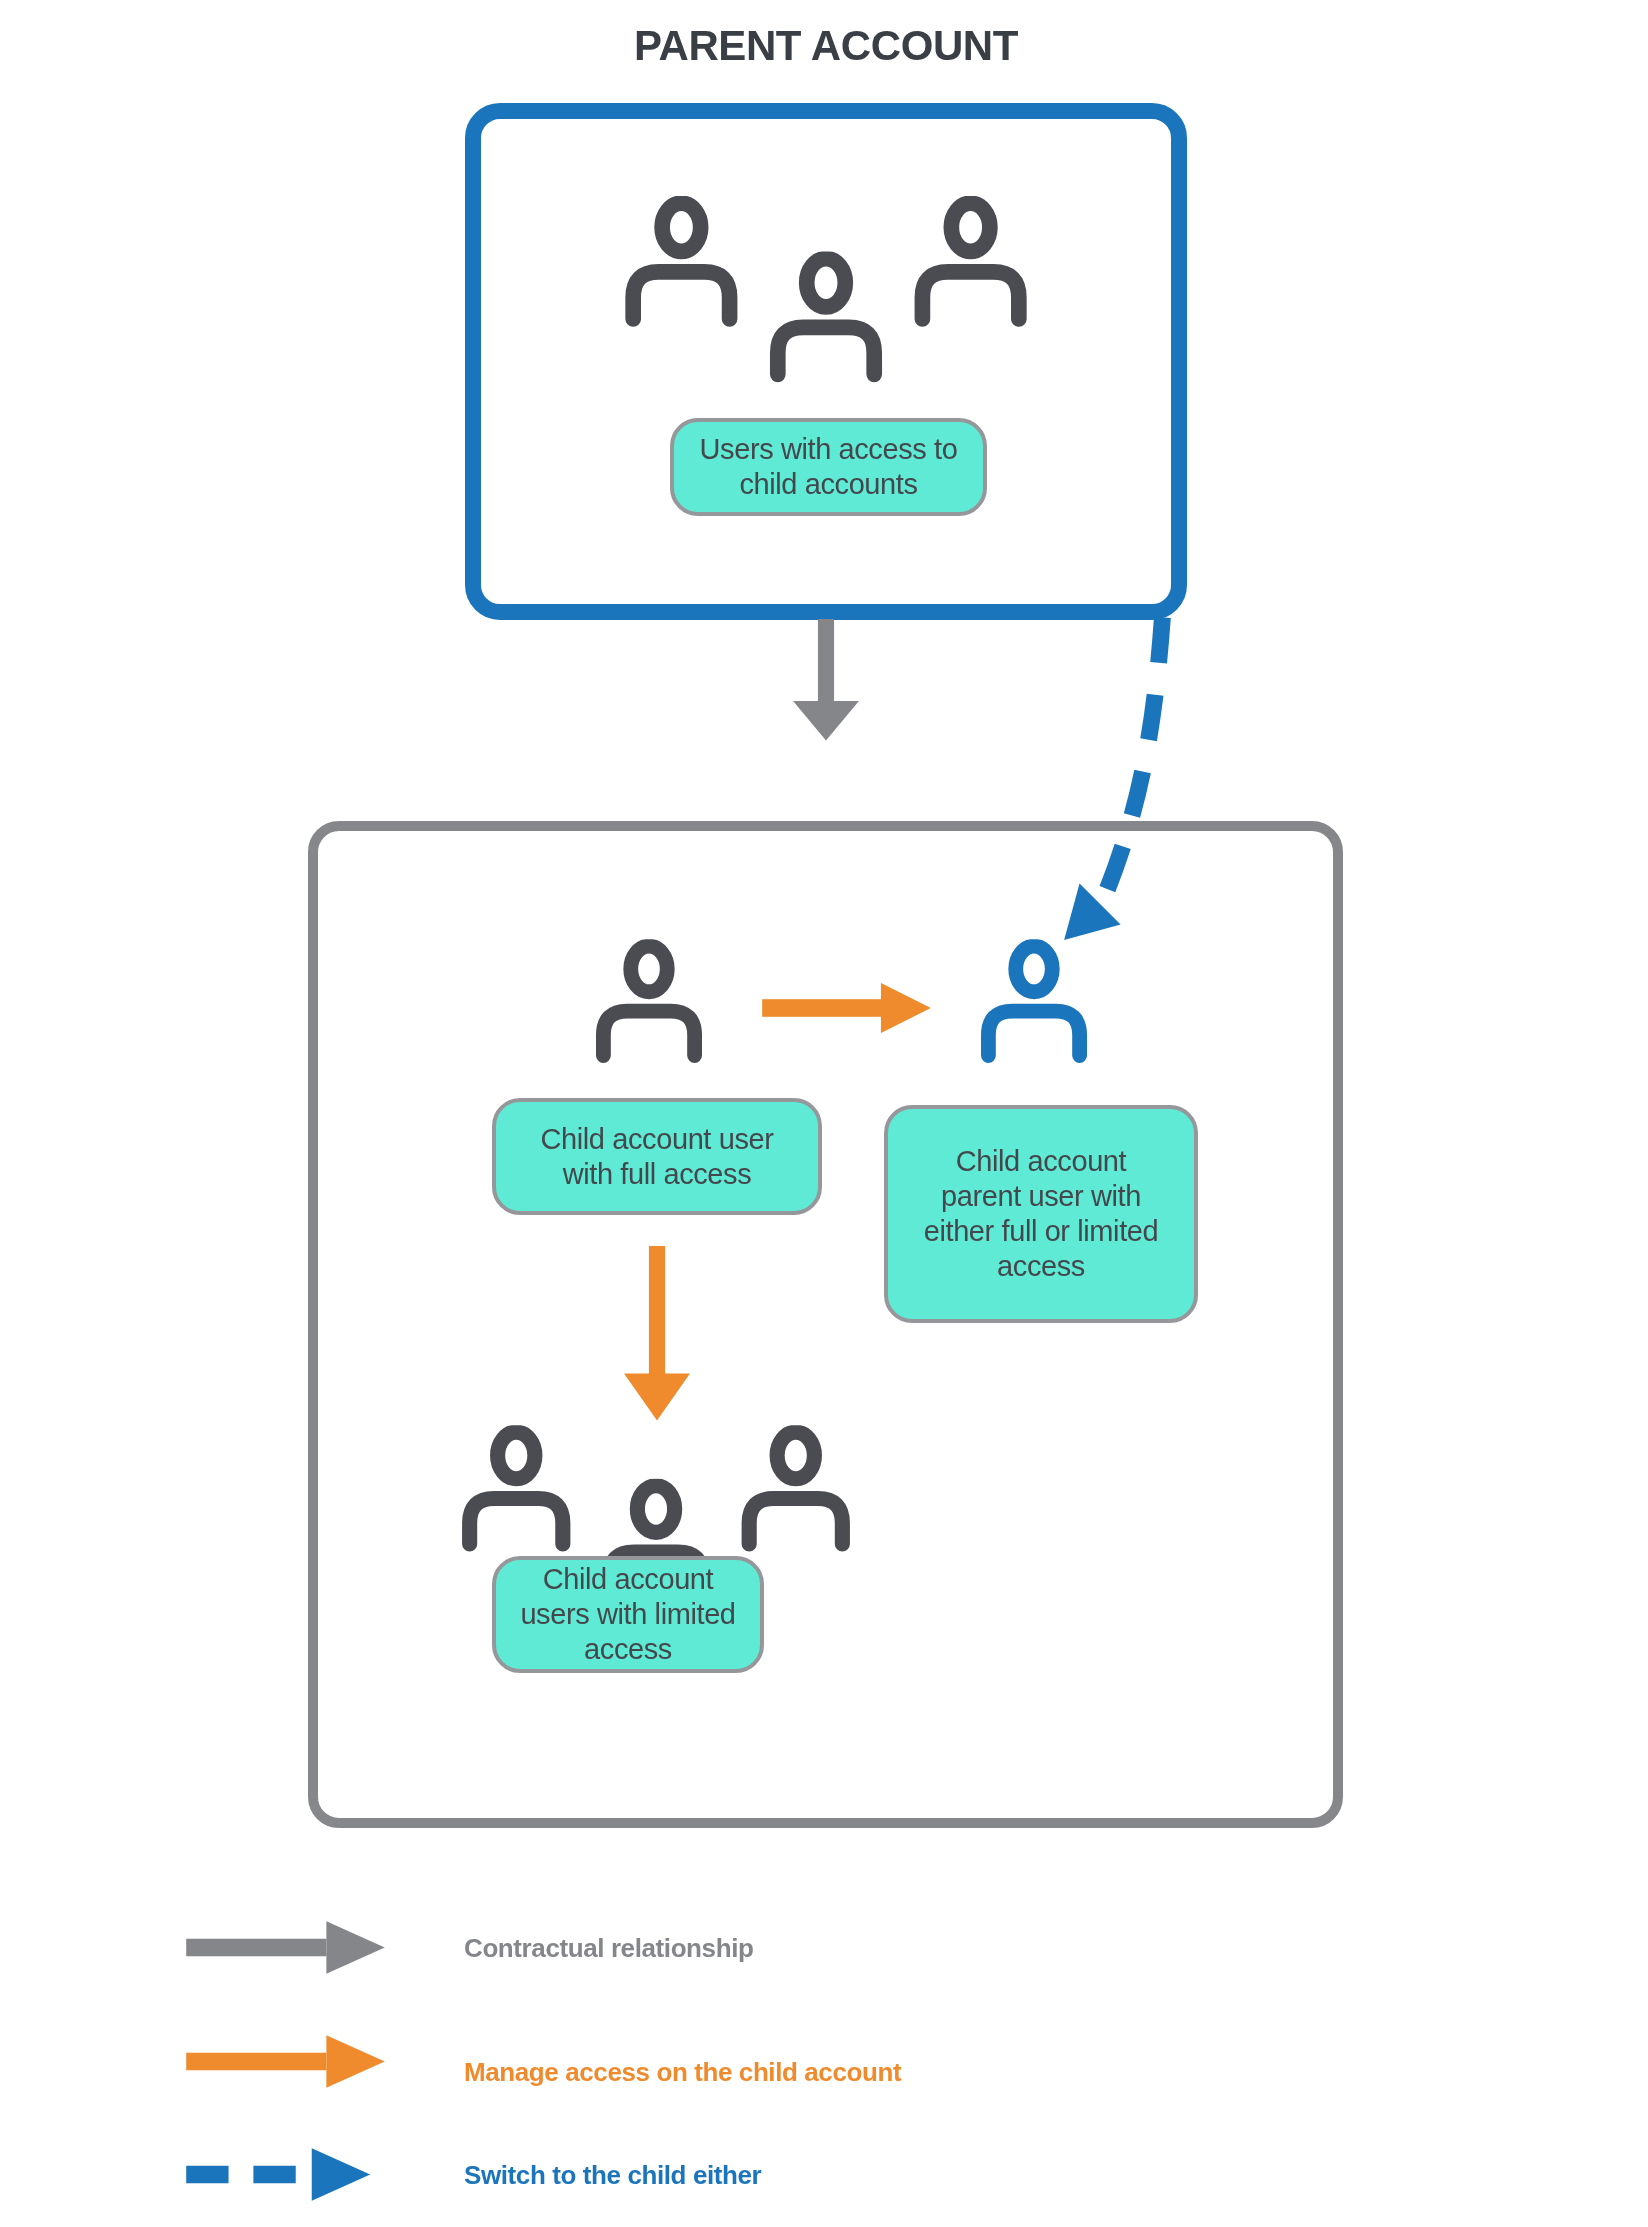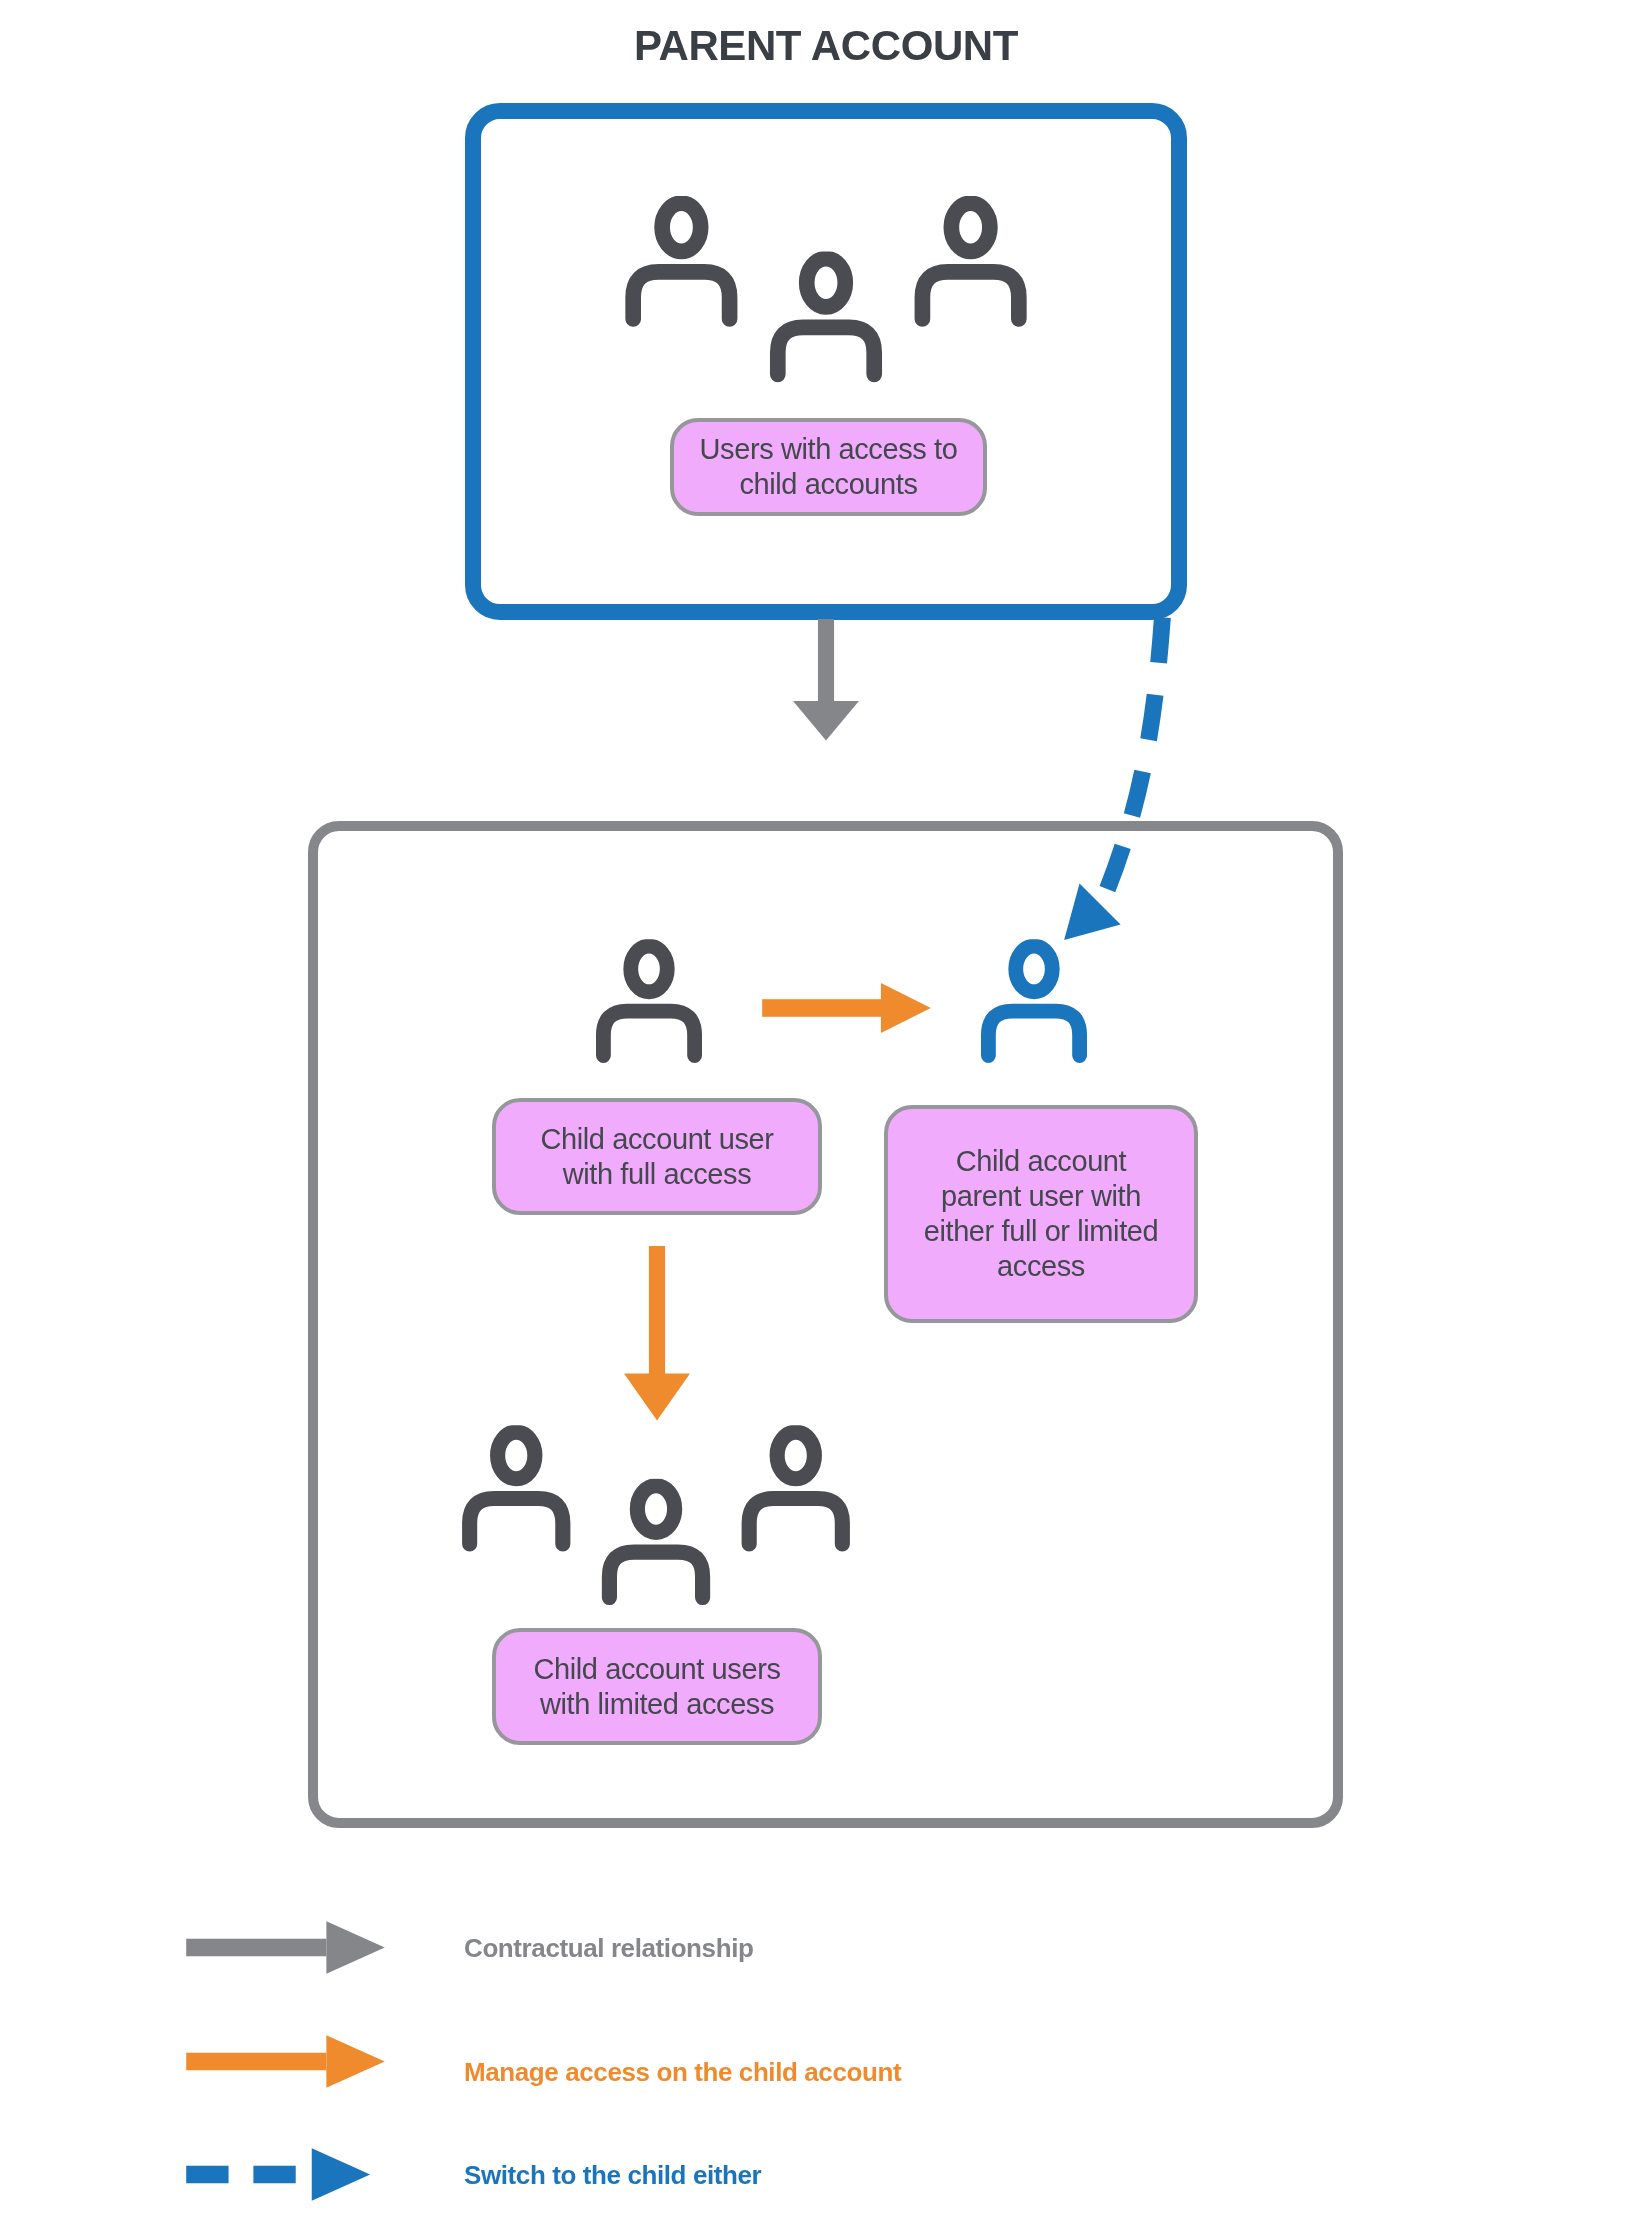--- a/index.html
+++ b/index.html
@@ -16,30 +16,30 @@
   .child-title{left:308px;top:746px;width:1035px;}
   .parent-box{
     left:465px;top:103px;width:722px;height:517px;box-sizing:border-box;
     border:16px solid var(--blue,#1B75BC);border-radius:35px;background:#ffffff;
   }
   .child-box{
     left:308px;top:821px;width:1035px;height:1007px;box-sizing:border-box;
     border:10.3px solid var(--gray-border,#85878B);border-radius:31px;background:#ffffff;
   }
   .pill{
-    box-sizing:border-box;background:#f0abfc;
+    box-sizing:border-box;background:#5eead4;
     border:4.4px solid var(--label-border,#95979A);border-radius:28px;
     display:flex;align-items:center;justify-content:center;text-align:center;
     font-size:29px;line-height:35px;letter-spacing:-0.4px;
     color:var(--label-text,#44484D);
   }
   .pill-parent{left:670px;top:418px;width:317px;height:98px;padding:4.4px 25px;}
   .pill-full{left:492px;top:1098px;width:330px;height:117px;padding:4.4px 22px;}
   .pill-parent-user{left:884px;top:1105px;width:314px;height:218px;padding:7.3px 31px;}
-  .pill-limited{left:492px;top:1628px;width:330px;height:117px;padding:16px 22px;}
+  .pill-limited{left:492px;top:1556px;width:272px;height:117px;padding:16px 22px;}
   .icon-dark{color:var(--gray-dark,#4B4B52);}
   .icon-blue{color:var(--blue,#1B75BC);}
   .icon-orange{color:var(--orange,#EF8B2D);}
   .icon-gray{color:var(--legend-gray,#84868A);}
   .legend-label{
     font-weight:bold;font-size:26px;letter-spacing:-0.4px;
     height:44px;line-height:44px;white-space:nowrap;
   }
   .legend-gray-text{color:var(--legend-gray,#84868A);}
   .legend-orange-text{color:var(--orange,#EF8B2D);margin-top:11px;}

